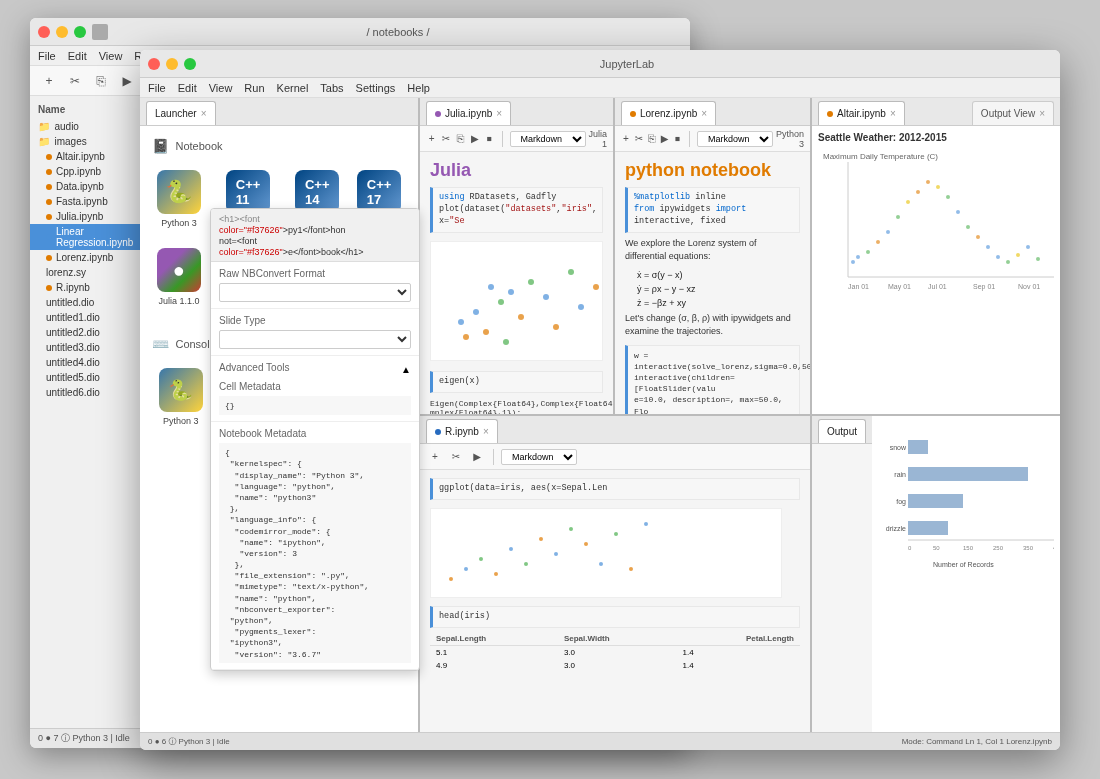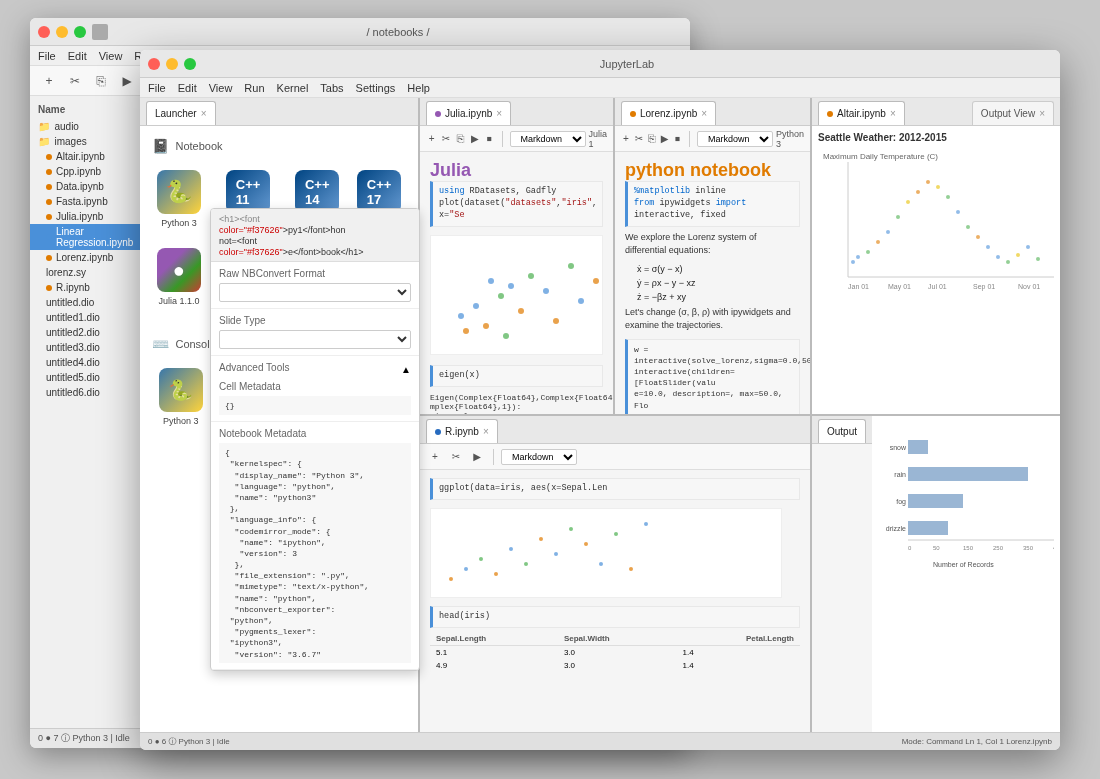--- a/index.html
+++ b/index.html
@@ -383,30 +383,31 @@
       padding: 1px 6px;
       font-size: 9px;
       border: 1px solid #ccc;
       border-radius: 2px;
       background: #fff;
     }
     .nb-panel-kernel {
       margin-left: auto;
       font-size: 9px;
       color: #555;
+      text-align: right;
     }
     .nb-panel-body {
       flex: 1;
       overflow-y: auto;
       padding: 8px 10px;
     }
     .nb-panel-title {
       font-size: 18px;
       font-weight: bold;
-      margin-bottom: 0;
+      margin-bottom: 6px;
     }
     .nb-panel-title.julia { color: #9558b2; }
     .nb-panel-title.python { color: #e07b00; }
     .nb-panel-code {
       font-family: 'Courier New', monospace;
       font-size: 8.5px;
       color: #333;
       background: #f7f7f7;
       border: 1px solid #e8e8e8;
       border-left: 3px solid #4a90d9;

